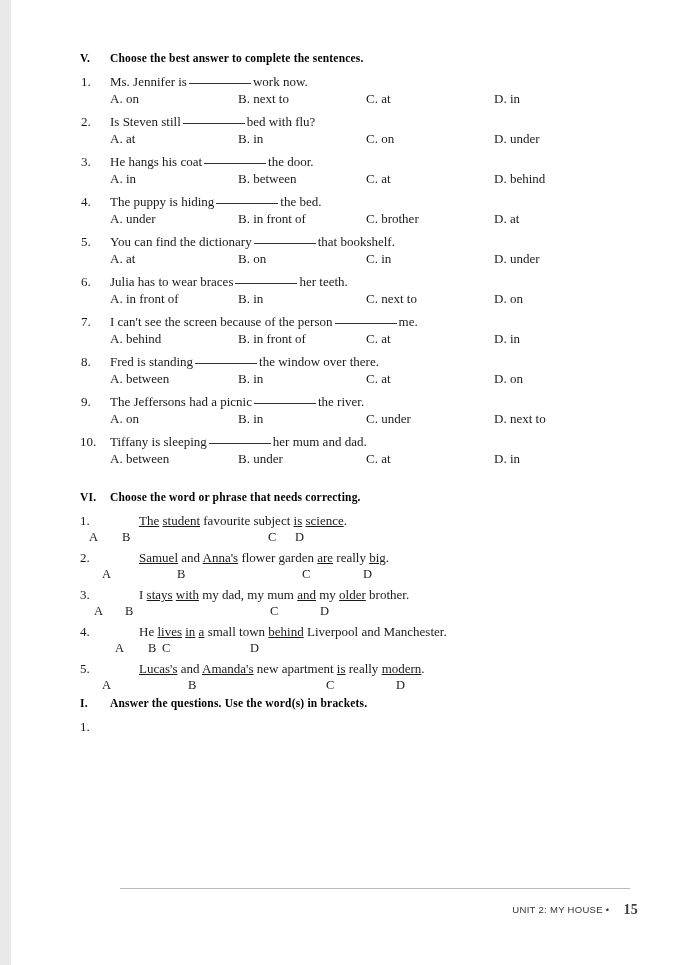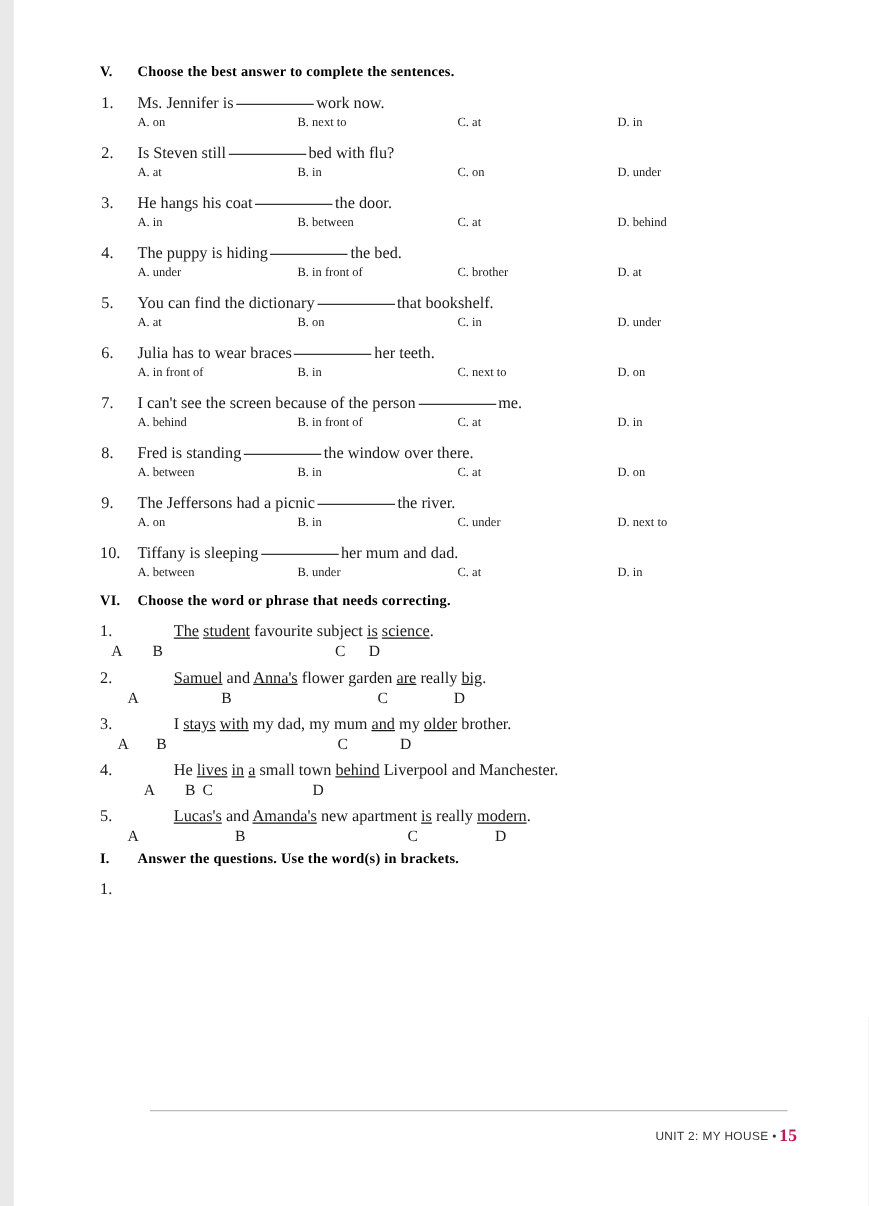--- a/index.html
+++ b/index.html
@@ -76,21 +76,21 @@
   }
   .blank {
     display: inline-block;
     border-bottom: 1px solid #333;
     width: 62px;
     vertical-align: 2px;
     margin: 0 2px;
   }
   .opts {
     display: flex;
-    font-size: 10px;
+    font-size: 13px;
     line-height: 17px;
     padding-left: 30px;
     margin-bottom: 6px;
     color: #1a1a1a;
   }
   .opts .opt {
     flex: 0 0 128px;
     width: 128px;
   }
   .opts .opt:last-child {
@@ -166,36 +166,36 @@
     top: 902px;
     font-family: "Liberation Sans", sans-serif;
     font-size: 9.5px;
     letter-spacing: 0.3px;
     color: #333333;
   }
   .footer .pg {
     font-family: "Liberation Serif", serif;
     font-size: 14px;
     font-weight: bold;
-    color: #be185d;
+    color: #404040;
     vertical-align: -1px;
-    margin-left: 2px;
+    margin-left: 14px;
   }
   .spk-q {
     display: flex;
     font-size: 13px;
     line-height: 18px;
     color: #1a1a1a;
   }
   .spk-q .qnum {
     width: 30px;
     flex: 0 0 30px;
   }
   .gap-top {
-    margin-top: 8px;
+    margin-top: 24px;
     align-items: flex-end;
   }
 </style>
 </head>
 <body>
 
 <div class="page">
   <div class="left-bar"></div>
 
   <div class="content">

